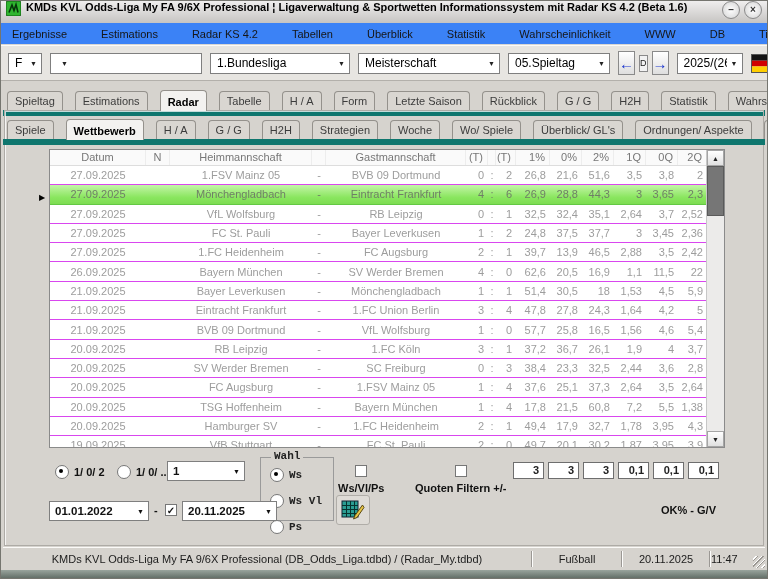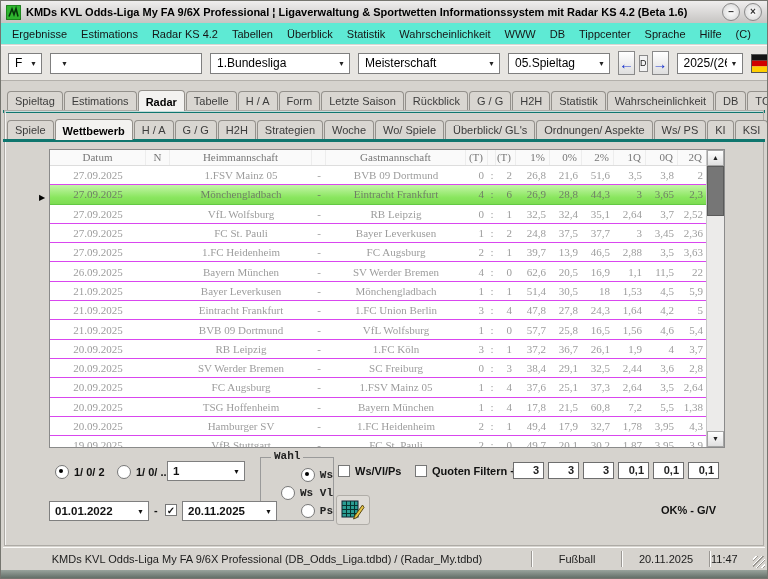--- a/index.html
+++ b/index.html
@@ -1,55 +1,55 @@
 <!DOCTYPE html>
 <html><head>
 <meta charset="utf-8">
 <style>
   html,body{margin:0;padding:0;background:#9aa29b;}
   .w{position:relative;width:768px;height:579px;background:#d6d3ce;font-family:"Liberation Sans",sans-serif;
      font-size:11px;color:#222;border:1px solid #75756f;box-sizing:border-box;overflow:hidden;}
   
   .titlebar{position:absolute;top:0;left:0;right:0;height:22px;background:linear-gradient(#efeeee,#c6c4c2);
-     border-bottom:1px solid #a39f9b;display:flex;align-items:center;padding:0 5px;gap:5px;}
+     border-bottom:1px solid #a39f9b;display:flex;padding:0 5px;gap:5px;}
   .title-text{font-weight:bold;color:#000;white-space:nowrap;overflow:hidden;}
   .winbtns{margin-left:auto;display:flex;gap:4px;}
   .winbtn{width:16px;height:16px;border-radius:50%;border:1px solid #8a8a8a;background:radial-gradient(#ffffff,#d2d2d2);
      display:flex;align-items:center;justify-content:center;font-size:10px;line-height:1;color:#333;font-weight:bold;}
   
-  .menubar{position:absolute;top:22px;left:0;right:0;height:21px;background:#5eead4;border-bottom:1px solid #d8d6d2;
-     display:flex;align-items:center;padding-left:4px;}
+  .menubar{position:absolute;top:22px;left:0;right:0;height:21px;background:#3b82f6;border-bottom:1px solid #d8d6d2;
+     display:flex;align-items:center;padding-left:4px;gap:20px;}
   .menu-item{padding:2px 7px;color:#161616;white-space:nowrap;}
   
   .toolbar{position:absolute;top:44px;left:0;right:0;height:34px;background:#e7e5e1;border-bottom:1px solid #b3b0ab;
      border-top:1px solid #fbfaf8;display:flex;align-items:center;padding:0 7px;gap:8px;}
   .combo{height:21px;background:#fff;border:1px solid #7f7f7f;display:flex;align-items:center;
      padding:0 4px 0 6px;color:#000;font-size:12px;box-sizing:border-box;white-space:nowrap;}
   .combo .cv{flex:1;overflow:hidden;}
   .combo .ca{font-size:7px;color:#222;margin-left:4px;}
   .navbtn{width:22px;height:22px;border:1px solid #8a8a8a;background:linear-gradient(#ffffff,#dedede);
      display:flex;align-items:center;justify-content:center;color:#1b35cf;font-weight:bold;font-size:15px;line-height:1;}
   .dbtn{width:13px;height:15px;border:1px solid #8a8a8a;background:#f2f2f2;font-size:9px;display:flex;
      align-items:center;justify-content:center;align-self:center;margin:0 -4px;z-index:2;}
   .flag{width:26px;height:17px;display:block;border:1px solid #555;}
   .flags{margin-left:auto;display:flex;gap:9px;}
   
-  .tabrow{position:absolute;left:2px;right:2px;display:flex;align-items:flex-end;gap:1px;padding-left:4px;
-     border-bottom:3px solid #0f766e;height:25px;}
+  .tabrow{position:absolute;left:2px;right:2px;display:flex;align-items:flex-end;gap:12px;padding-left:4px;
+     border-bottom:6px solid #0f766e;height:25px;}
   .tabrow1{top:84px;}
   .tabrow2{top:113px;z-index:3;}
   .tab{padding:3px 7px 3px;border:1px solid #94918c;border-bottom:none;border-radius:4px 4px 0 0;background:#d9d6d1;
      color:#3c3c3c;white-space:nowrap;position:relative;font-size:11px;}
   .tab.active{background:#f3f2f0;color:#000;font-weight:bold;padding-top:5px;margin-bottom:-1px;z-index:4;}
   
   .page{position:absolute;left:3px;right:3px;top:109px;bottom:32px;border:1px solid #aeaba6;
      box-shadow:inset 1px 1px 0 rgba(255,255,255,.75);}
   
   .table{position:absolute;left:48px;top:148px;width:676px;height:299px;background:#fff;border:1px solid #8a8a8a;
-     box-sizing:border-box;display:flex;font-family:Liberation Serif, serif;}
+     box-sizing:border-box;display:flex;}
   .tbl-main{flex:1;display:flex;flex-direction:column;overflow:hidden;}
   .thead,.trow{display:grid;grid-template-columns:96px 24px 142px 14px 140px 22px 8px 20px 34px 32px 32px 32px 32px 29px;}
   .thead{height:21px;align-items:center;color:#777;background:#fafafa;border-bottom:1px solid #ddd;}
   .th{border-right:1px solid #ededed;height:15px;line-height:15px;overflow:hidden;white-space:nowrap;}
   .trow{height:18.3px;align-items:center;color:#9d9d9d;border-bottom:1px solid #d946ef;}
   .trow.sel{background:linear-gradient(#c4f5a8,#8ae65f 65%,#7ddc52);color:#6f7f66;border-bottom-color:#63c943;}
   .td{overflow:hidden;white-space:nowrap;}
   .a-c{text-align:center;} .a-r{text-align:right;padding-right:4px;box-sizing:border-box;}
   .marker{position:absolute;left:38px;font-size:8px;color:#000;z-index:5;}
   
@@ -58,26 +58,26 @@
      align-items:center;justify-content:center;font-size:7px;color:#222;box-sizing:border-box;}
   .sb-thumb{height:50px;background:#767676;border:1px solid #5a5a5a;box-sizing:border-box;}
   .sb-track{flex:1;}
   
   .ctl{position:absolute;font-weight:bold;color:#111;}
   .radio{display:flex;align-items:center;gap:5px;font-weight:bold;}
   .rdot{width:12px;height:12px;border-radius:50%;border:1px solid #777;background:#fff;position:relative;flex:none;}
   .rdot.on::after{content:"";position:absolute;left:3px;top:3px;width:4px;height:4px;border-radius:50%;background:#000;}
   .chk{width:12px;height:12px;border:1px solid #777;background:#fff;display:flex;align-items:center;
      justify-content:center;font-size:10px;color:#111;flex:none;box-sizing:border-box;}
-  .cbox{display:flex;align-items:center;gap:5px;font-weight:bold;}
+  .cbox{display:flex;align-items:center;gap:5px;font-weight:bold;flex-direction:column;}
   .combo2{height:20px;background:#fff;border:1px solid #7f7f7f;display:flex;align-items:center;
      padding:0 4px 0 5px;font-weight:bold;font-size:11.5px;box-sizing:border-box;}
   .group{position:absolute;border:1px solid #9a9a9a;background:transparent;}
   .group .legend{position:absolute;top:-8px;left:10px;background:#d6d3ce;padding:0 3px;font-weight:bold;}
-  .group .opts{padding:10px 0 0 9px;display:flex;flex-direction:column;gap:4px;align-items:flex-end;}
+  .group .opts{padding:10px 0 0 9px;display:flex;flex-direction:column;gap:12px;}
   .qrow{position:absolute;display:flex;gap:4px;}
   .qbox{width:31px;height:17px;border:1px solid #6e6e6e;background:#fff;font-weight:bold;text-align:right;
      padding:1px 4px 0 0;box-sizing:border-box;}
   .iconbtn{position:absolute;width:32px;height:28px;border:1px solid #b0ada8;border-radius:3px;background:#dedbd6;
      display:flex;align-items:center;justify-content:center;}
   
   .status{position:absolute;left:2px;right:2px;bottom:8px;height:22px;border-top:1px solid #fbfaf8;
      display:flex;align-items:center;color:#1c1c1c;}
   .st-sep{width:0;height:16px;border-left:1px solid #9b9894;border-right:1px solid #fdfdfc;}
   .st-main{width:528px;text-align:center;overflow:hidden;white-space:nowrap;}
@@ -289,21 +289,21 @@
             <div class="td a-c">-</div>
             <div class="td a-c">FC Augsburg</div>
             <div class="td a-r">2</div>
             <div class="td a-c">:</div>
             <div class="td a-r">1</div>
             <div class="td a-r">39,7</div>
             <div class="td a-r">13,9</div>
             <div class="td a-r">46,5</div>
             <div class="td a-r">2,88</div>
             <div class="td a-r">3,5</div>
-            <div class="td a-r">3,63</div>
+            <div class="td a-r">2,42</div>
           </div>
           <div class="trow">
             <div class="td a-c">26.09.2025</div>
             <div class="td a-c"></div>
             <div class="td a-c">Bayern München</div>
             <div class="td a-c">-</div>
             <div class="td a-c">SV Werder Bremen</div>
             <div class="td a-r">4</div>
             <div class="td a-c">:</div>
             <div class="td a-r">0</div>
@@ -381,21 +381,21 @@
           <div class="trow">
             <div class="td a-c">20.09.2025</div>
             <div class="td a-c"></div>
             <div class="td a-c">SV Werder Bremen</div>
             <div class="td a-c">-</div>
             <div class="td a-c">SC Freiburg</div>
             <div class="td a-r">0</div>
             <div class="td a-c">:</div>
             <div class="td a-r">3</div>
             <div class="td a-r">38,4</div>
-            <div class="td a-r">29,1</div>
+            <div class="td a-r">23,3</div>
             <div class="td a-r">32,5</div>
             <div class="td a-r">2,44</div>
             <div class="td a-r">3,6</div>
             <div class="td a-r">2,8</div>
           </div>
           <div class="trow">
             <div class="td a-c">20.09.2025</div>
             <div class="td a-c"></div>
             <div class="td a-c">FC Augsburg</div>
             <div class="td a-c">-</div>

